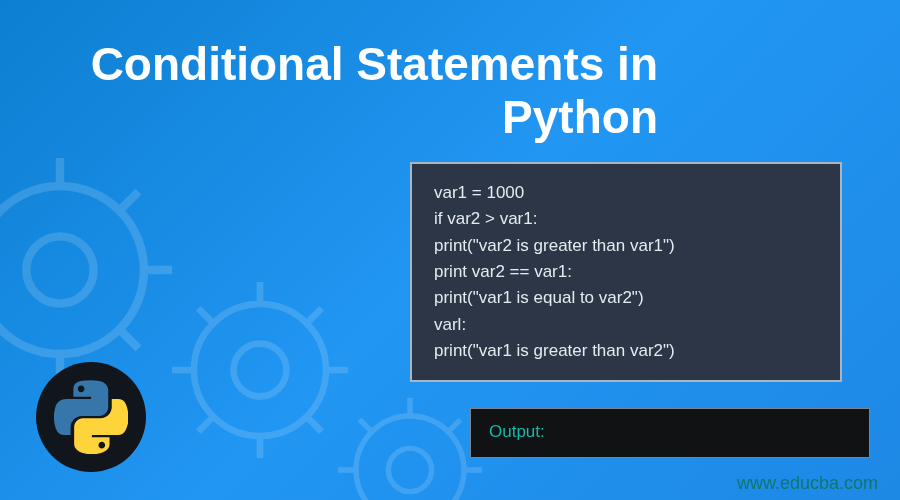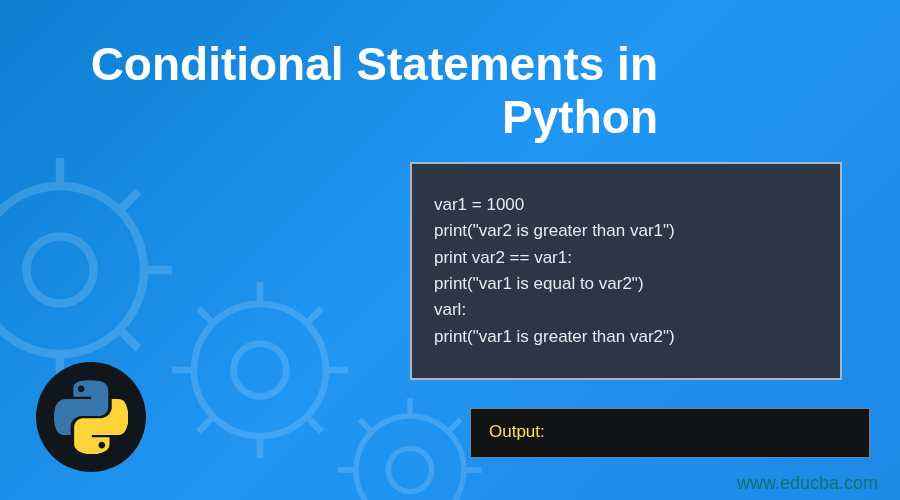--- a/index.html
+++ b/index.html
@@ -29,35 +29,35 @@
       max-width: 620px;
       text-align: right;
     }
     .code-block {
       position: absolute;
       top: 162px;
       left: 410px;
       width: 432px;
       background: #2c3646;
       border: 2px solid #a9b4c5;
-      padding: 28px 22px;
+      padding: 16px 22px;
       color: #e5eaf0;
       font-family: "Segoe UI", Arial, sans-serif;
       font-size: 17px;
       line-height: 1.55;
     }
     .output-block {
       position: absolute;
       top: 408px;
       left: 470px;
       width: 400px;
       background: #101214;
       border: 1px solid #7a8290;
       padding: 10px 18px 12px;
-      color: #fde047;
+      color: #14b8a6;
       font-family: "Segoe UI", Arial, sans-serif;
       font-size: 17px;
       line-height: 1.5;
     }
     .logo-badge {
       position: absolute;
       bottom: 28px;
       left: 36px;
       width: 110px;
       height: 110px;
@@ -100,20 +100,21 @@
         <circle cx="50" cy="50" r="12"></circle>
         <path d="M50 10v10M50 80v10M10 50h10M80 50h10M22 22l7 7M71 71l7 7M78 22l-7 7M29 71l-7 7"></path>
       </g>
     </svg>
 </div>
 
 <h1 class="title">Conditional Statements in Python</h1>
 
 <div class="code-block">
   <div>var1 = 1000</div>
+  <div>if var2 &gt; var1:</div>
   <div>print("var2 is greater than var1")</div>
   <div>print var2 == var1:</div>
   <div>print("var1 is equal to var2")</div>
   <div>varl:</div>
   <div>print("var1 is greater than var2")</div>
 </div>
 
 <div class="output-block">
   <div>Output:</div>
 </div>

